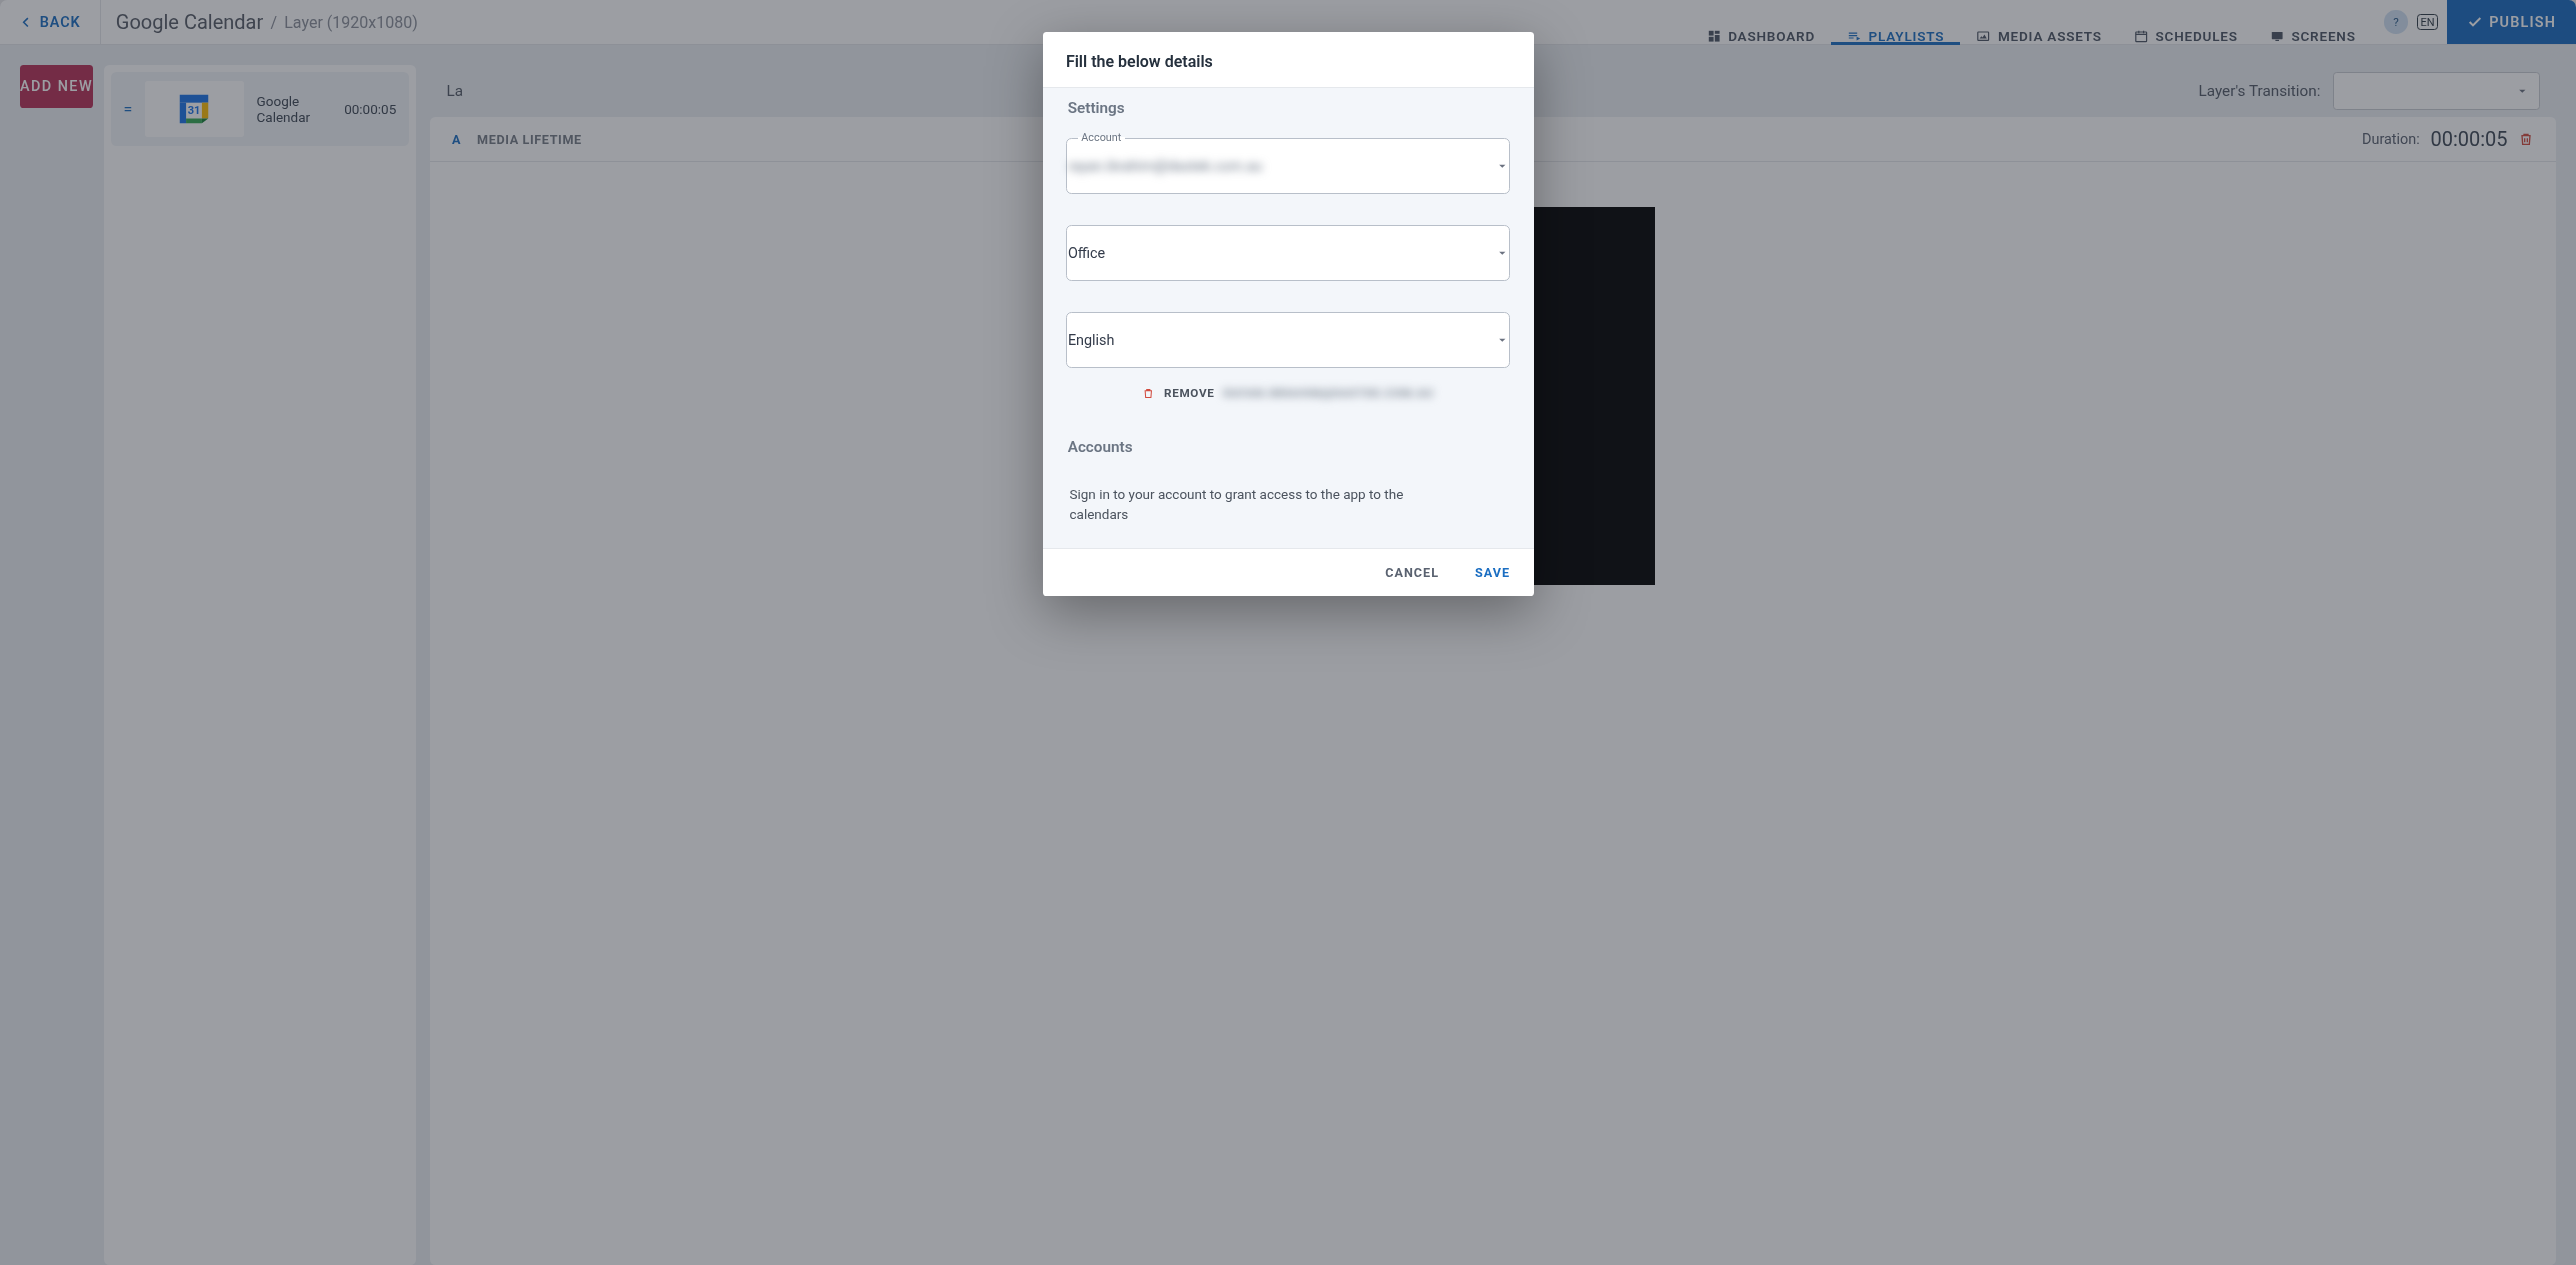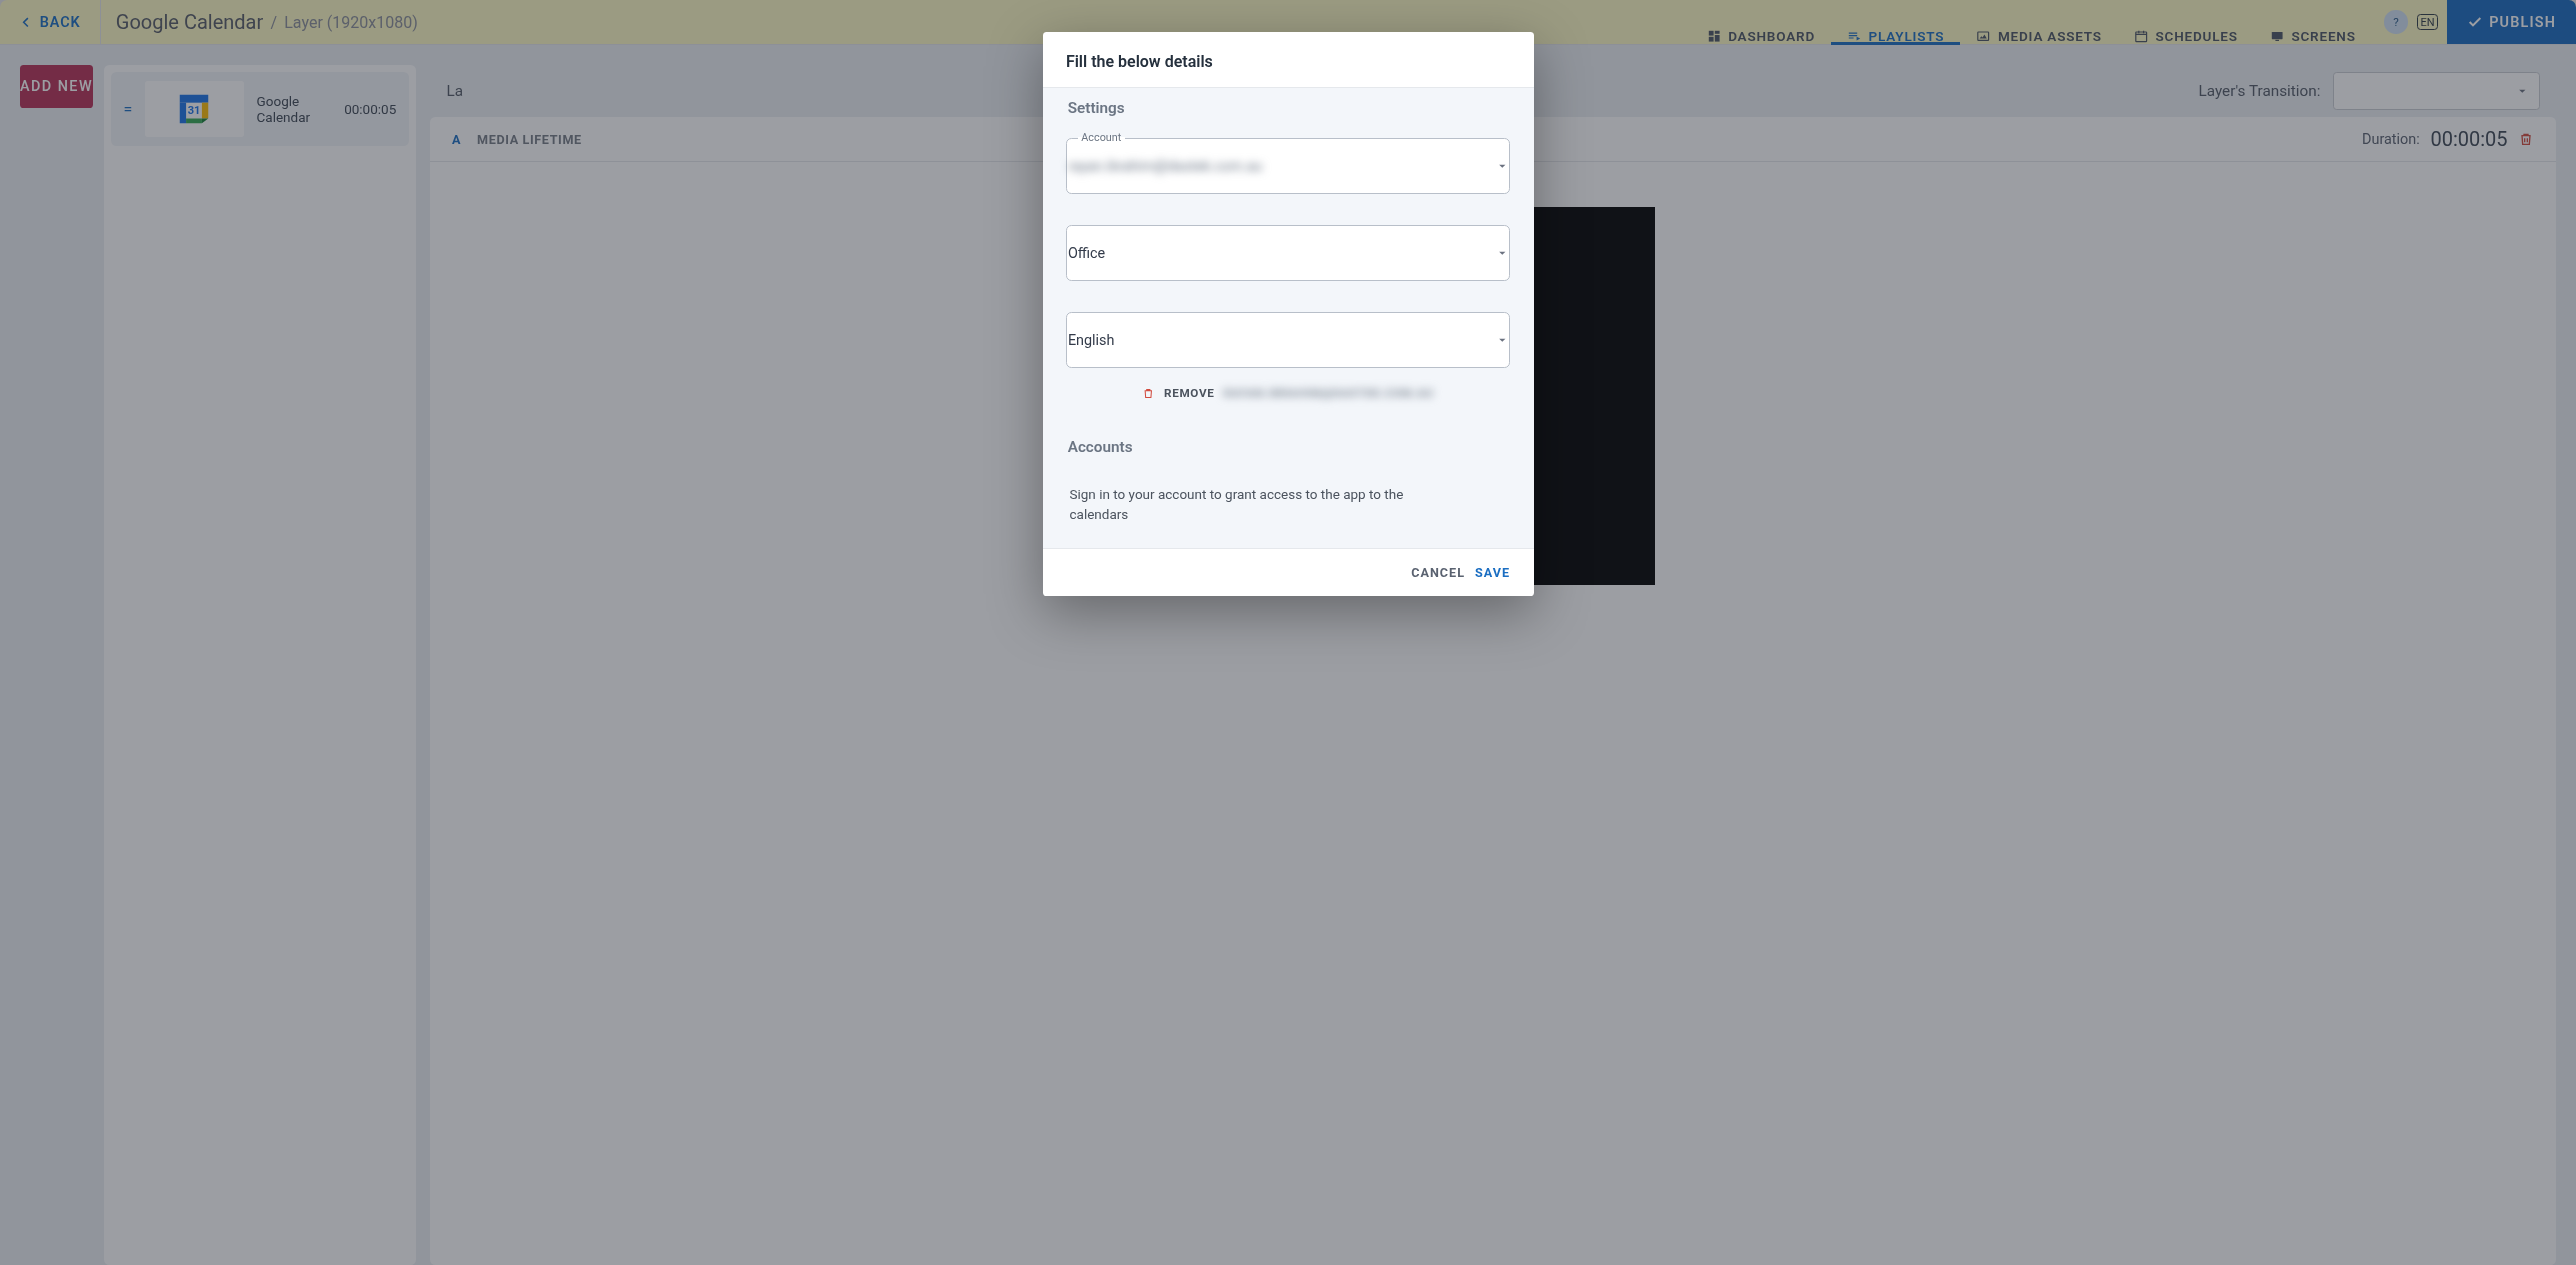--- a/index.html
+++ b/index.html
@@ -1,20 +1,20 @@
 <!DOCTYPE html>
 <html style="font-size:14.4px"><head>
 <meta charset="utf-8">
 <style>
   * { box-sizing: border-box; margin: 0; padding: 0; font-family: -apple-system, BlinkMacSystemFont, "Segoe UI", Roboto, sans-serif; }
   html, body { width: 100%; height: 100%; }
   body { background: #ececee; overflow: hidden; position: relative; }
 
   
-  .app-shell { background: #fef9c3; width: 100%; height: 100%; box-shadow: 0 9px 36px rgba(0,0,0,.15); border-radius: 7.2px 7.2px 0 0; overflow: hidden; display: flex; flex-direction: column; }
+  .app-shell { background: #ffffff; width: 100%; height: 100%; box-shadow: 0 9px 36px rgba(0,0,0,.15); border-radius: 7.2px 7.2px 0 0; overflow: hidden; display: flex; flex-direction: column; }
 
   .top-bar { height: 45px; border-bottom: 0.9px solid #e3e6ea; display: flex; align-items: stretch; }
   .back-cell { display:flex; align-items:center; gap:7.2px; padding:0 20px; border-right:0.9px solid #e3e6ea; color:#1b6ec2; font-weight:600; letter-spacing:.06em; cursor:pointer; }
   .back-cell svg { width:12.6px; height:12.6px; }
   .title-cell { display:flex; align-items:center; padding:0 14.4px; color:#565c66; font-size:20px; gap:7.2px; }
   .title-cell .sub { color:#8a8f99; font-size:16px; }
   .nav-spacer { flex:1; }
   .nav-tabs { display:flex; align-items:flex-end; }
   .nav-tab { display:flex; align-items:center; gap:7.2px; padding:0 16px; color:#4b5563; font-weight:600; letter-spacing:.06em; font-size:13.5px; cursor:pointer; }
   .nav-tab.active { color:#1b6ec2; position:relative; }
@@ -65,21 +65,21 @@
   .field-wrap .float-label { position:absolute; top:-8px; left:10.8px; background:linear-gradient(#f3f6fa 50%, #fff 50%); padding:0 3.6px; font-size:10.8px; color:#6b7583; }
   .field-wrap .val { flex:1; color:#333b4a; font-size:14.4px; }
   .field-wrap .val.blur { filter: blur(4.5px); color:#6a7585; }
   .chev-down { width:12.6px; height:12.6px; }
   .remove-row { display:flex; align-items:center; justify-content:center; gap:9px; margin-top:18px; cursor:pointer; }
   .remove-row .rm { color:#4b535e; font-weight:700; letter-spacing:.06em; font-size:11.7px; }
   .remove-row .rm-blur { filter: blur(4.5px); color:#7c8693; font-weight:700; letter-spacing:.06em; font-size:11.7px; }
   .remove-row svg { width:12.6px; height:12.6px; color:#d24c3f; }
   .section.gap { margin-top:9px; }
   .accounts-text { color:#4b535e; font-size:13.5px; padding:20px 3.6px 5.4px 3.6px; max-width:360px; line-height:1.45; }
-  .modal-foot { border-top:0.9px solid #e5e8ec; padding:16px 23.4px; display:flex; justify-content:flex-end; gap:10px;align-items:center; }
+  .modal-foot { border-top:0.9px solid #e5e8ec; padding:16px 23.4px; display:flex; justify-content:flex-end; gap:36px;align-items:center; }
   .modal-foot .btn { font-weight:700; letter-spacing:.08em; cursor:pointer; font-size:12.6px; }
   .modal-foot .cancel { color:#5a6270; }
   .modal-foot .save { color:#1b6ec2; }
 
   svg { display:block; }
 </style>
 </head>
 <body>
 
 <div class="app-shell">

